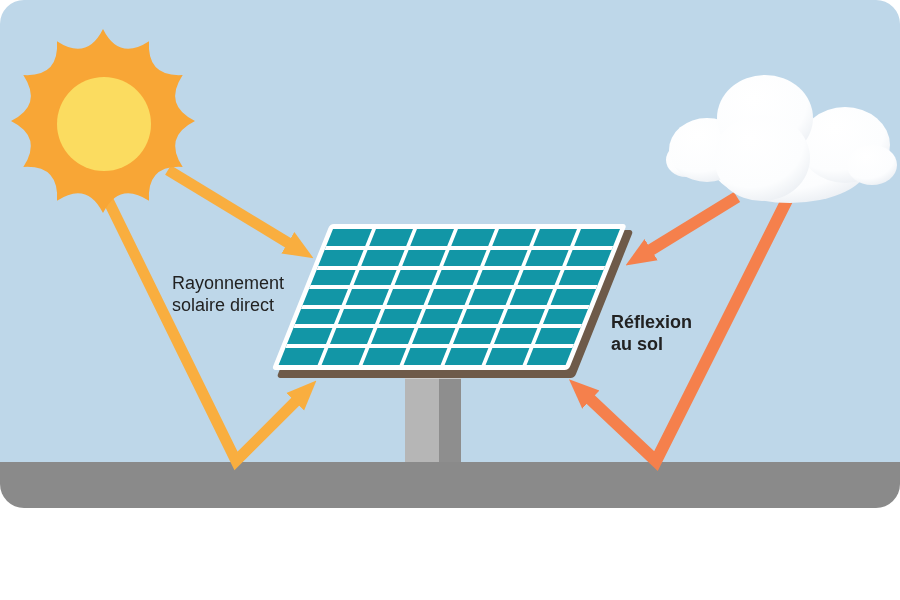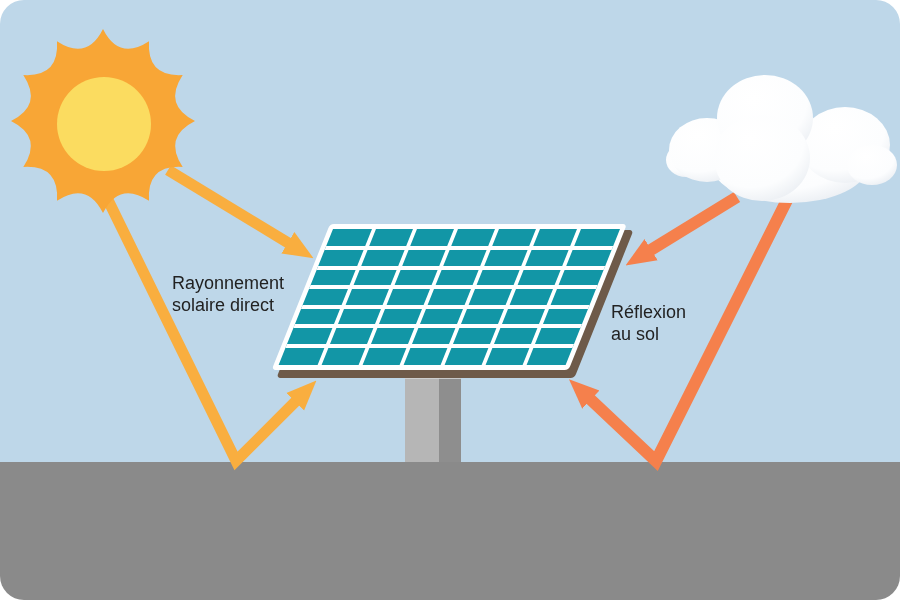--- a/index.html
+++ b/index.html
@@ -1,35 +1,35 @@
 <!DOCTYPE html>
 <html><head>
 <meta charset="utf-8">
 <style>
   html,body{margin:0;padding:0;background:#ffffff;}
   .canvas{
     position:relative;
-    width:900px;height:600px;
+    width:900px;height:508px;
     border-radius:24px;
     overflow:hidden;
     font-family:"Liberation Sans", sans-serif;
   }
   .canvas svg{position:absolute;left:0;top:0;display:block;}
   .label{
     position:absolute;
     font-size:18px;
     line-height:22px;
     font-weight:400;
     color:#222222;
     white-space:pre-line;
     text-align:left;
   }
   .label-direct{left:172px;top:272px;}
   .label-diffuse{left:314px;top:410px;}
-  .label-reflection{left:611px;top:301px;}
+  .label-reflection{left:611px;top:311px;font-weight:bold;}
 </style>
 </head>
 <body>
 
 <div class="canvas">
   <svg width="900" height="600" viewBox="0 0 900 600">
     <defs>
       <radialGradient id="cloudGrad" cx="38%" cy="28%" r="80%">
         <stop offset="0%" stop-color="#FFFFFF"></stop>
         <stop offset="70%" stop-color="#FCFDFE"></stop>

